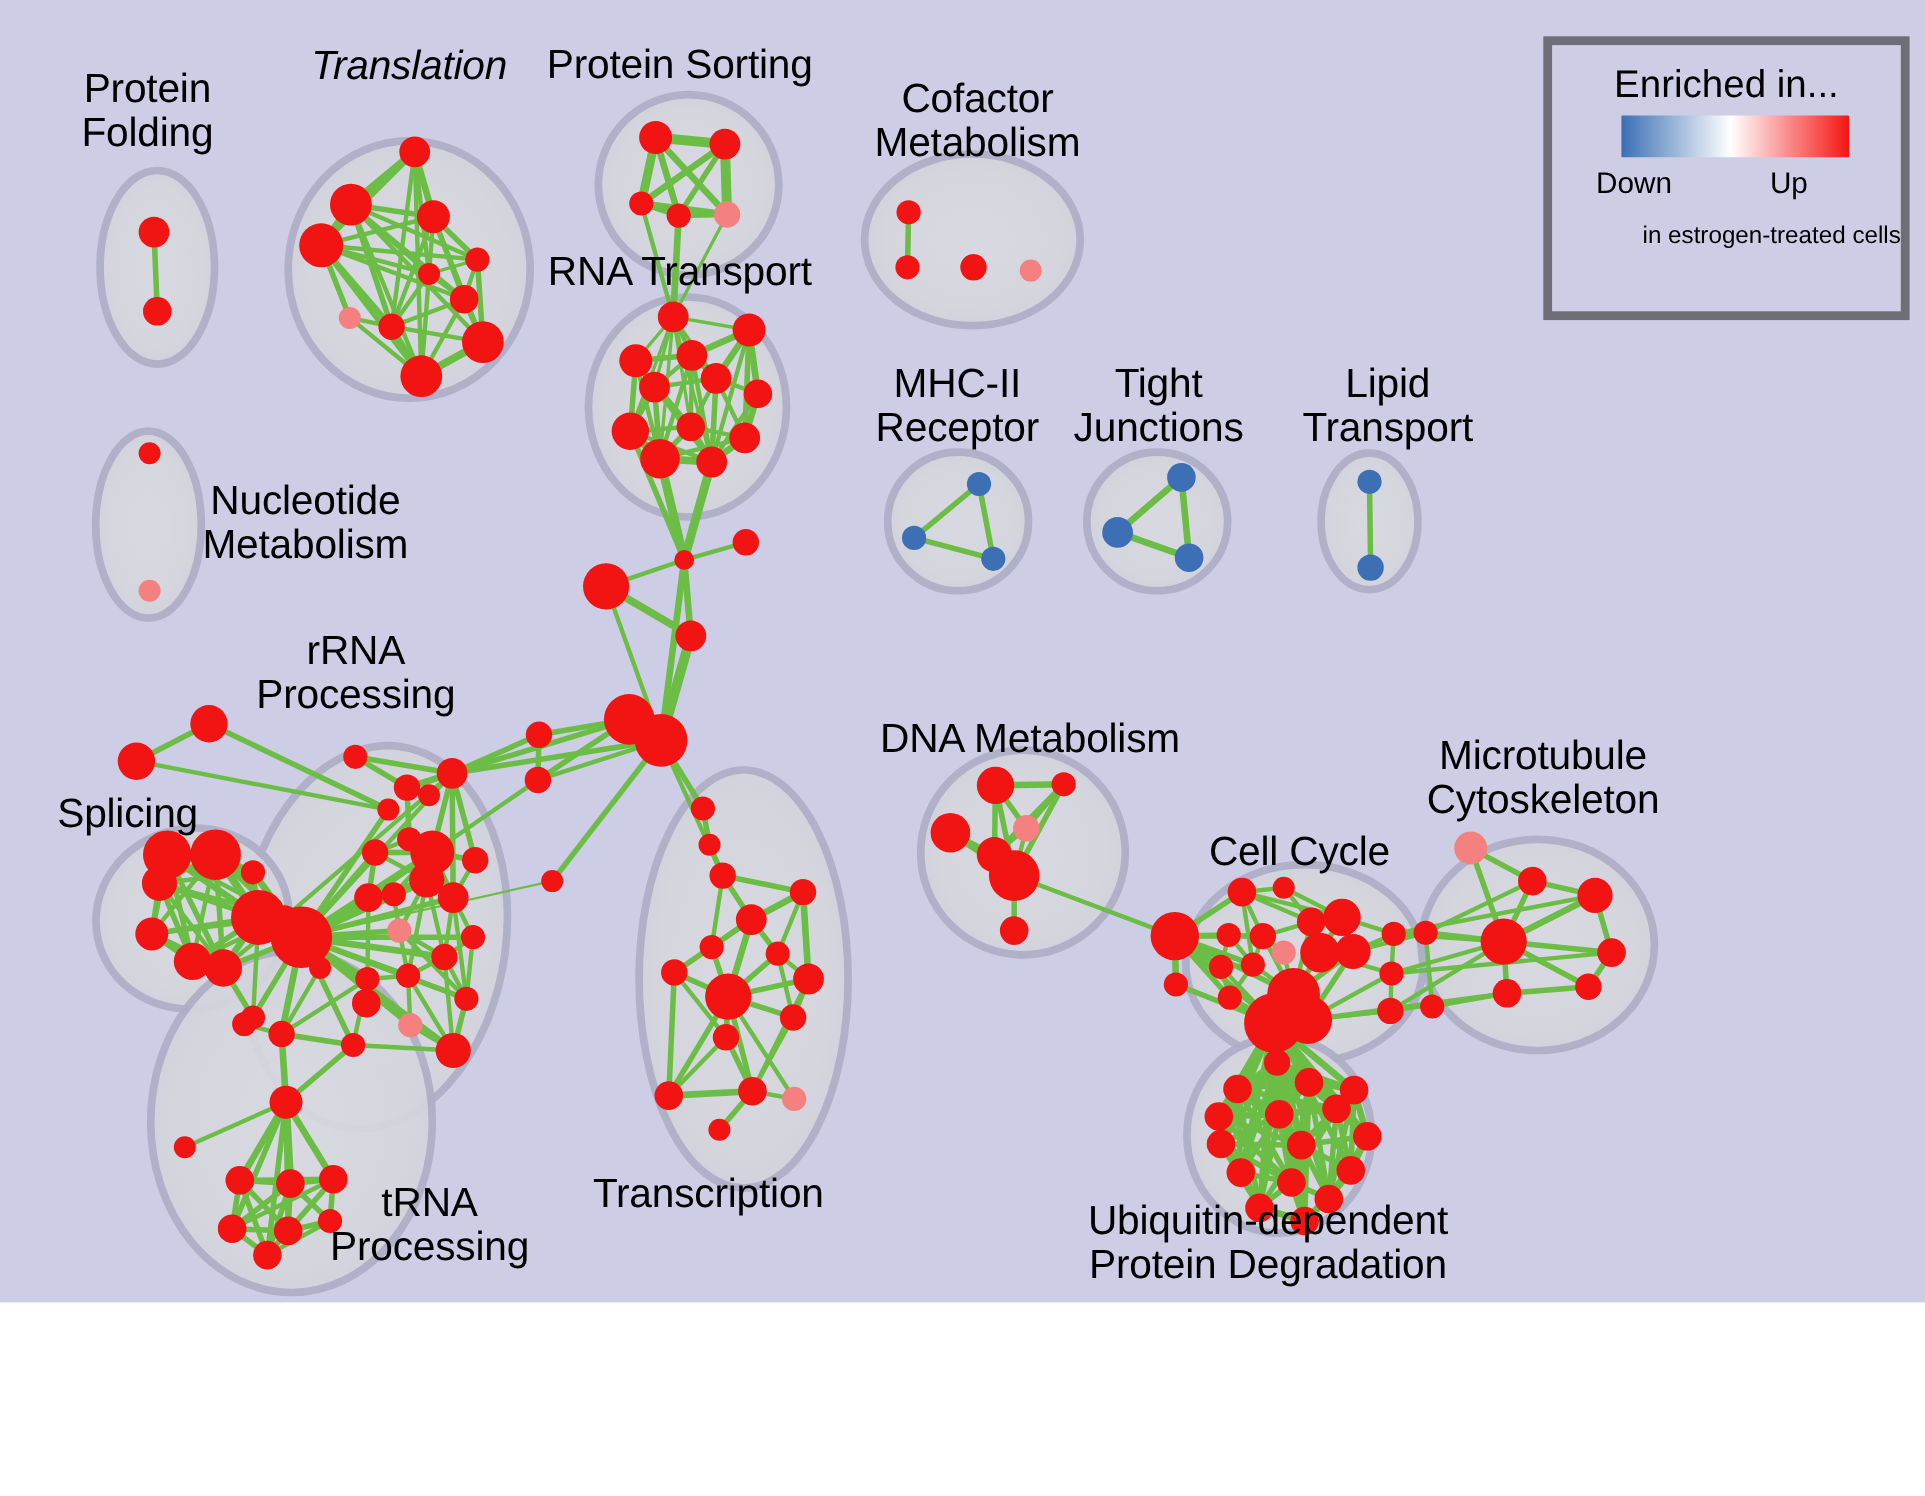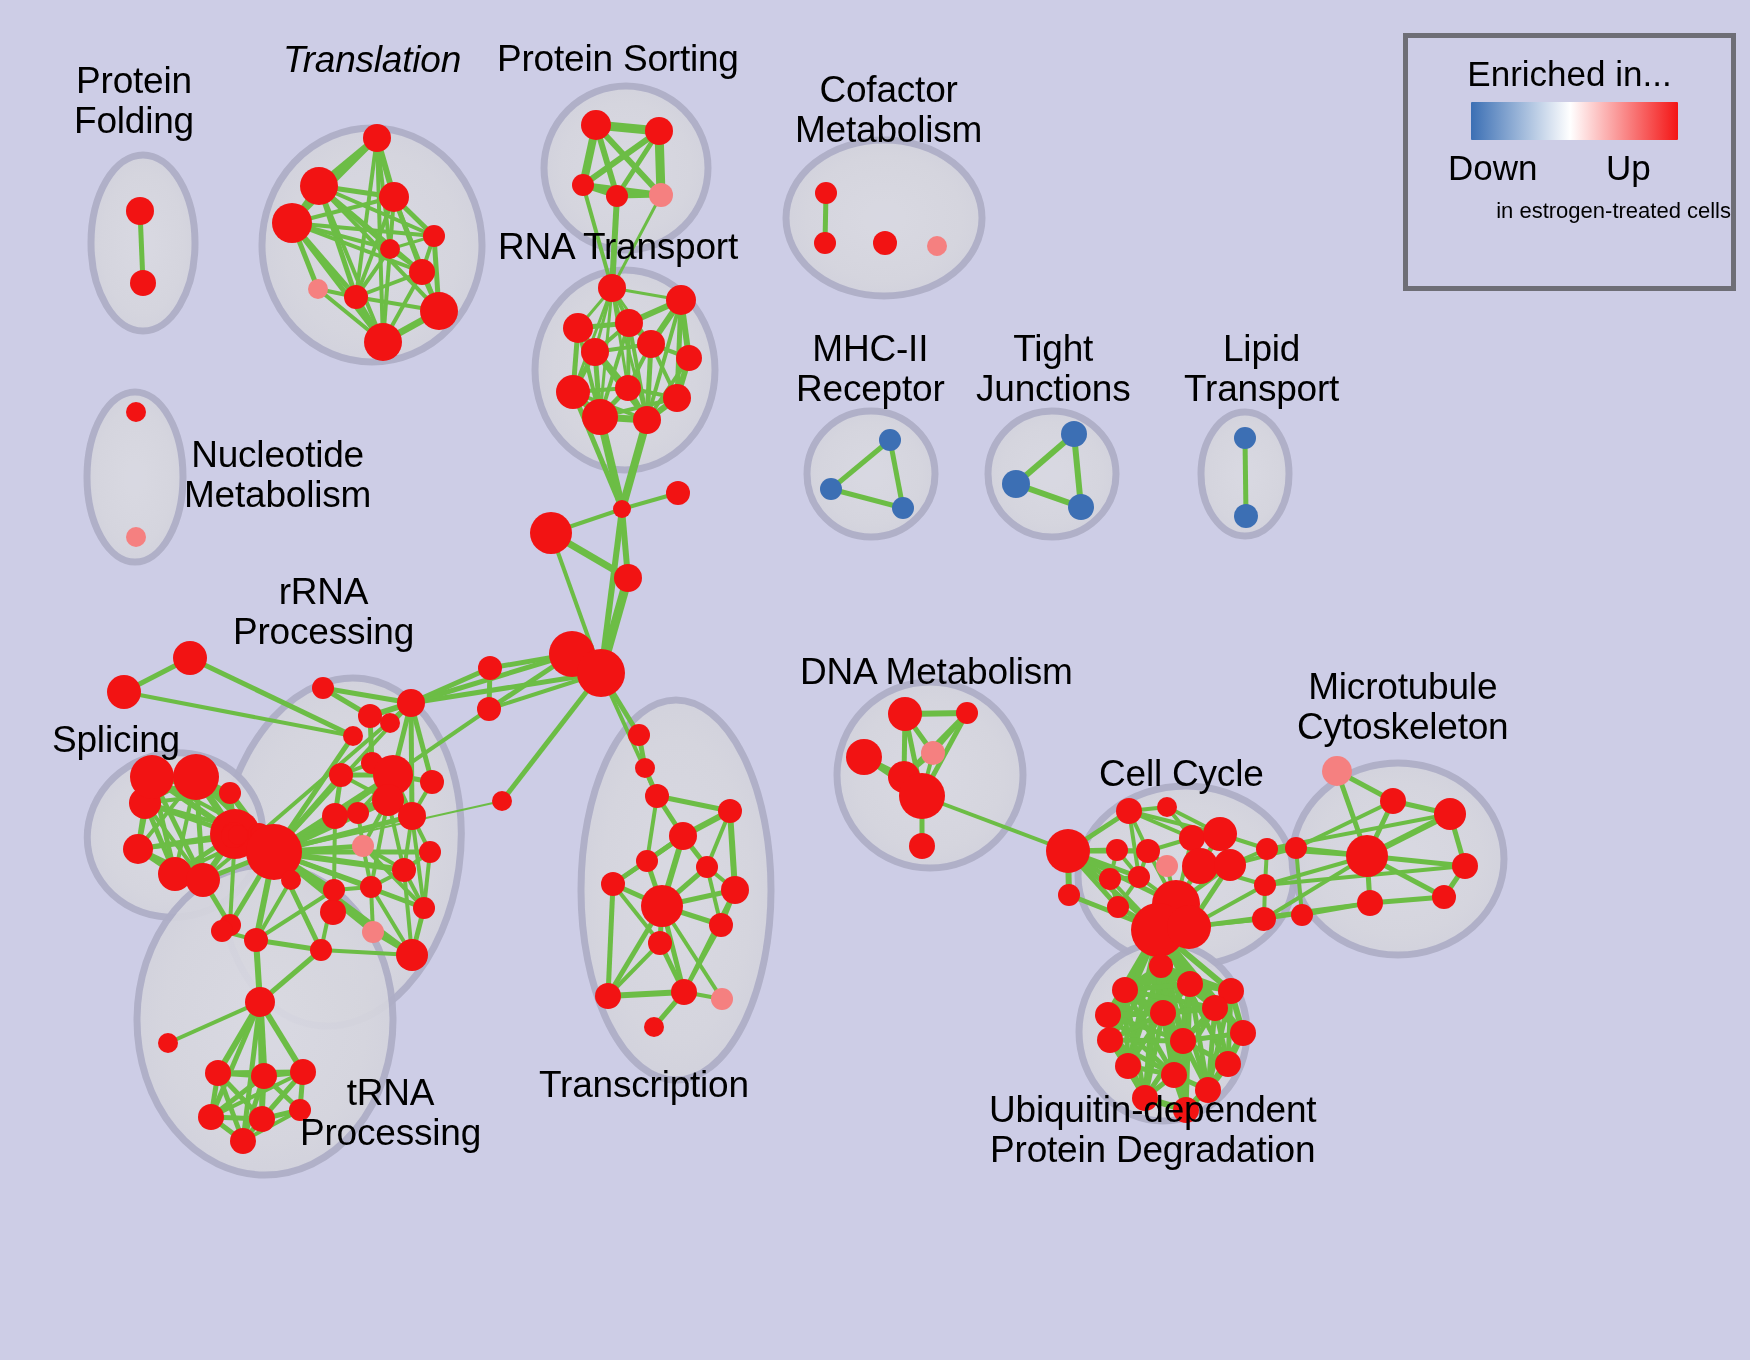--- a/index.html
+++ b/index.html
@@ -1,45 +1,45 @@
 <!DOCTYPE html>
 <html><head>
 <meta charset="utf-8">
 <title>Enrichment Map Network</title>
 <style>
   html,body{margin:0;padding:0;background:#ffffff;}
   body{font-family:"Liberation Sans", sans-serif;}
-  #stage{position:relative;width:1750px;height:1360px;overflow:hidden;background:#ffffff;}
+  #stage{position:relative;width:1750px;height:1184px;overflow:hidden;background:#ffffff;}
   #net{position:absolute;left:0;top:0;width:1750px;height:1360px;display:block;}
   .cl-label{
     position:absolute;
     color:#000000;
     font-family:"Liberation Sans", sans-serif;
     font-weight:400;
     line-height:1.08;
     white-space:pre;
     text-align:center;
     letter-spacing:-0.2px;
   }
   #legend{
     position:absolute;
     box-sizing:border-box;
     background:#cdcde6;
-    border:5px solid #1d4ed8;
+    border:8px solid #1d4ed8;
   }
   #legend .lg-title{
     position:absolute;left:0;right:0;text-align:center;
     font-size:35px;color:#000;font-family:"Liberation Sans", sans-serif;
   }
   #legend .lg-bar{
     position:absolute;
     border-radius:1px;
   }
   #legend .lg-down,#legend .lg-up{
-    position:absolute;font-size:35px;color:#000;
+    position:absolute;font-size:27px;color:#000;
     font-family:"Liberation Sans", sans-serif;
   }
   #legend .lg-sub1,#legend .lg-sub2{
     position:absolute;left:0;right:0;text-align:right;
     font-size:22px;color:#000;font-family:"Liberation Sans", sans-serif;
   }
 </style>
 </head>
 <body>
 

